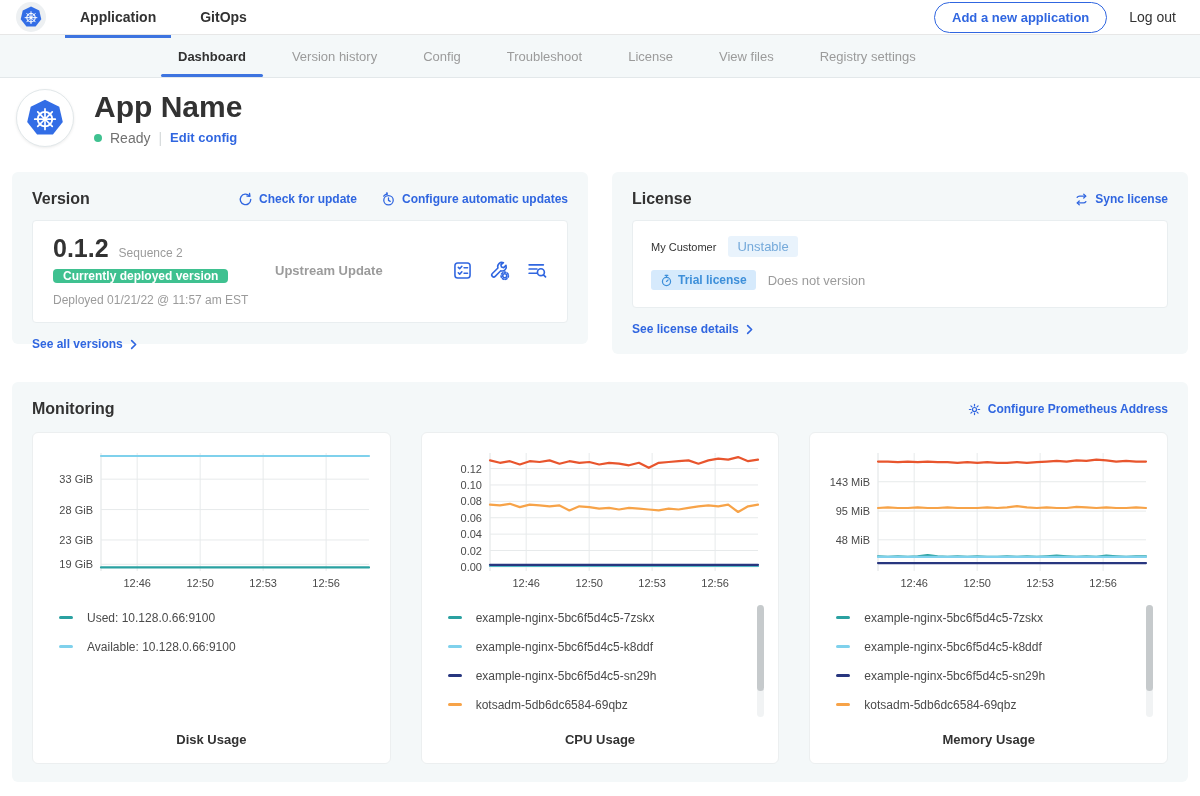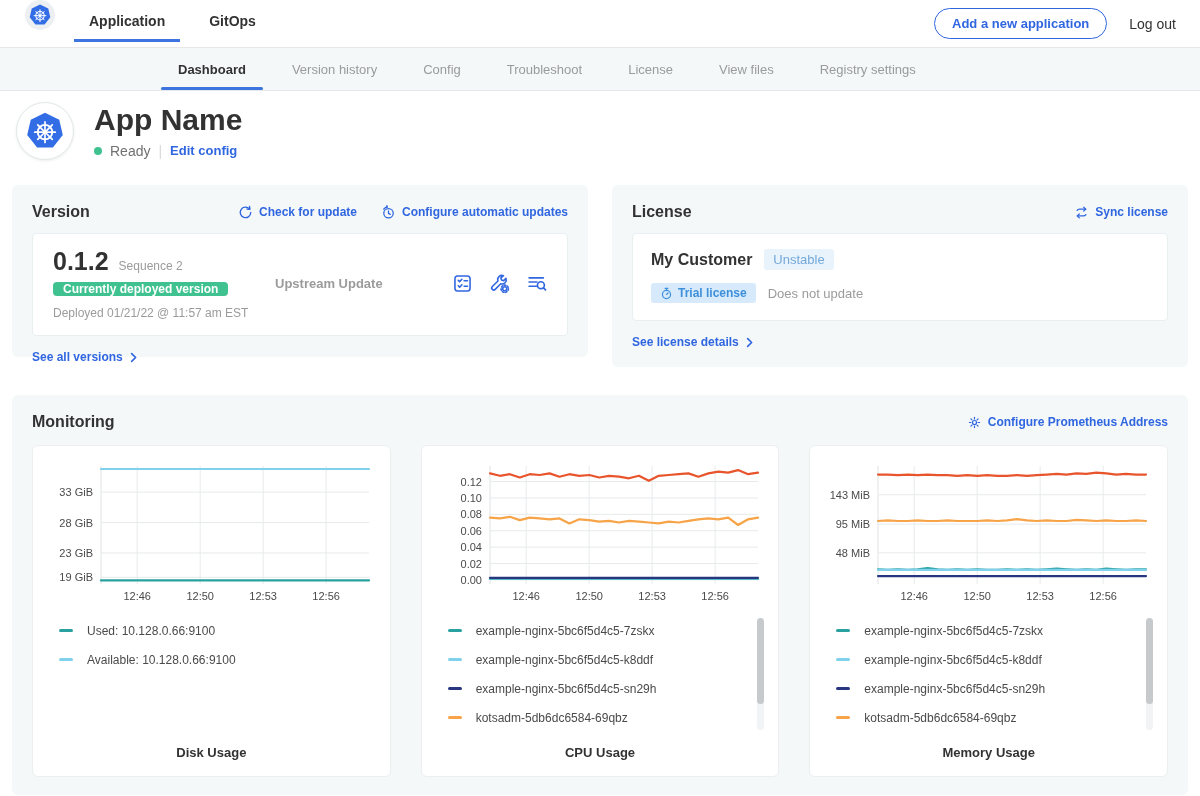--- a/index.html
+++ b/index.html
@@ -9,21 +9,21 @@
     --panel:#f4f8f9;
   }
   *{box-sizing:border-box;}
   html,body{margin:0;padding:0;}
   body{
     width:1200px;height:796px;overflow:hidden;background:#fff;
     font-family:"Liberation Sans","DejaVu Sans",sans-serif;color:var(--text);
   }
   svg{display:block;}
   
-  .topnav{height:48px;display:flex;padding:0 24px 0 25px;border-bottom:1px solid #e7e7e7;background:#fff;}
+  .topnav{height:35px;display:flex;align-items:center;padding:0 24px 0 16px;border-bottom:1px solid #e7e7e7;background:#fff;}
   .nav-logo{width:30px;height:30px;border-radius:50%;background:#edf0f2;display:flex;align-items:center;justify-content:center;flex:0 0 auto;}
   .nav-tabs{display:flex;margin-left:34px;height:42px;}
   .nav-tab{font-size:14px;font-weight:700;color:var(--text);display:flex;align-items:center;height:100%;position:relative;margin-right:44px;cursor:pointer;}
   .nav-tab.active::after{content:'';position:absolute;left:-15px;right:-15px;bottom:0;height:3px;background:#3d74e0;}
   .nav-right{margin-left:auto;display:flex;align-items:center;gap:22px;}
   .add-app-btn{border:1px solid var(--blue);color:var(--blue);font-weight:700;font-size:13px;padding:7px 17px;border-radius:18px;background:#fff;cursor:pointer;font-family:inherit;}
   .logout{font-size:14px;color:var(--text);cursor:pointer;}
   
   .subnav{height:43px;background:var(--panel);border-bottom:1px solid #e3e8ea;display:flex;align-items:stretch;padding-left:178px;}
   .sub-tab{font-size:13px;color:var(--muted);display:flex;align-items:center;margin-right:46px;position:relative;cursor:pointer;white-space:nowrap;}
@@ -57,21 +57,21 @@
   .badge-green{display:inline-block;margin-top:6px;background:#3fc190;color:#fff;font-size:12px;font-weight:700;padding:0 10px;border-radius:4px;}
   .v-deployed{margin-top:9px;font-size:12px;color:var(--muted);white-space:nowrap;}
   .v-source{font-size:13px;font-weight:700;color:var(--muted);align-self:center;margin-left:14px;white-space:nowrap;}
   .v-icons{margin-left:auto;align-self:center;display:flex;gap:16px;color:var(--blue);}
   .v-icons > span{cursor:pointer;display:flex;}
   .see-link{margin-top:14px;display:flex;align-items:center;gap:5px;color:var(--blue);font-size:12px;font-weight:700;cursor:pointer;}
   
   .p-license{width:576px;align-self:flex-start;}
   .l-card{padding:15px 18px 17px;}
   .lic-row1{display:flex;align-items:center;gap:12px;}
-  .customer{font-size:16px;font-weight:700;}
+  .customer{font-size:11px;font-weight:400;}
   .badge-unstable{background:#e9f3fc;color:#74a9da;font-size:13px;padding:3px 9px;border-radius:3px;}
   .lic-row2{margin-top:13px;display:flex;align-items:center;gap:12px;text-align:center;}
   .badge-trial{background:#d6eafc;color:#3d8fd9;font-weight:700;font-size:12px;padding:3px 9px;border-radius:3px;display:inline-flex;align-items:center;gap:5px;}
   .expiry{font-size:13px;color:var(--muted);}
   
   .p-monitoring{margin-top:28px;width:1176px;}
   .charts{display:flex;gap:30px;margin-top:14px;}
   .chart-card{flex:1;background:#fff;border:1px solid #eceff0;border-radius:6px;padding:12px 14px 12px;height:332px;display:flex;flex-direction:column;}
   .legend{margin-top:6px;position:relative;padding-left:12px;flex:1;}
   .lg-row{display:flex;align-items:center;gap:14px;height:29px;}
@@ -249,21 +249,21 @@
             <span>
               <svg width="13" height="13" viewBox="0 0 16 16" fill="none" stroke="currentColor" stroke-width="1.5" stroke-linecap="round">
                 <circle cx="8" cy="9.2" r="5"></circle>
                   <line x1="8" y1="1.6" x2="8" y2="3.4"></line>
                   <line x1="6.3" y1="1.6" x2="9.7" y2="1.6"></line>
                   <path d="M8 9.2l2-2"></path>
               </svg>
             </span>
             <span>Trial license</span>
           </span>
-          <span class="expiry">Does not update</span>
+          <span class="expiry">Does not version</span>
         </div>
       </div>
       <div class="see-link">
         <span>See license details</span>
         <span>
           <svg width="11" height="11" viewBox="0 0 12 12" fill="none" stroke="currentColor" stroke-width="1.8" stroke-linecap="round" stroke-linejoin="round">
               <path d="M4 1.8 8.3 6 4 10.2"></path>
             </svg>
         </span>
       </div>

